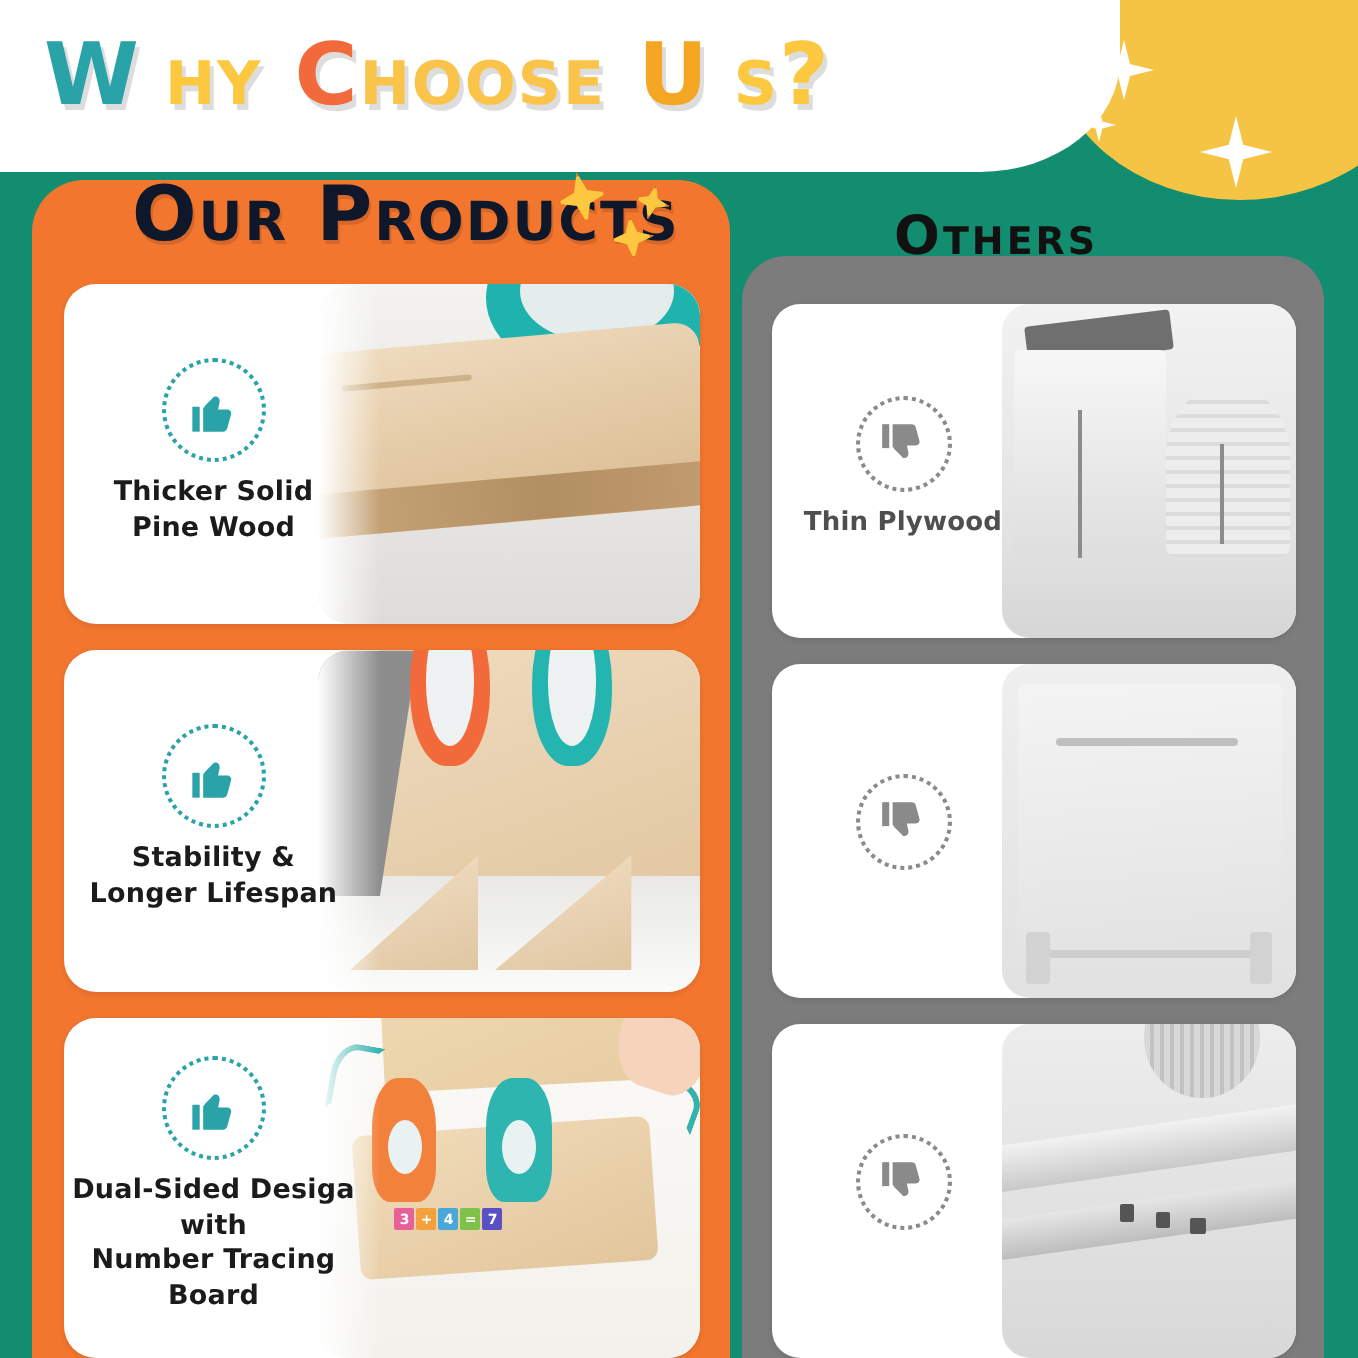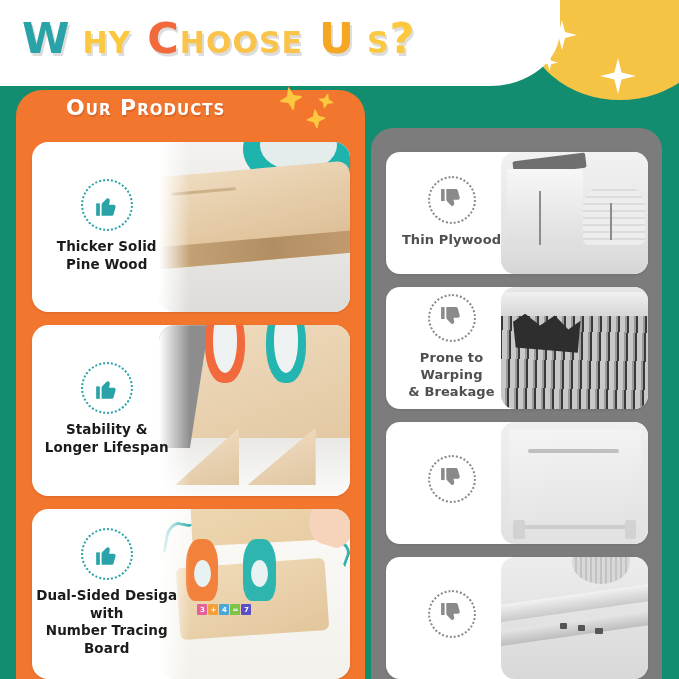--- a/index.html
+++ b/index.html
@@ -78,23 +78,23 @@
   
   .col-heading {
     position: absolute;
     z-index: 6;
     font-family: "DejaVu Sans", sans-serif;
     font-weight: bold;
     white-space: nowrap;
   }
   .heading-products {
     left: 66px;
-    top: 95px;
-    font-size: 22px;
-    color: #ffffff;
+    top: 85px;
+    font-size: 38px;
+    color: #0f172a;
     letter-spacing: 1px;
     font-variant: small-caps;
     text-shadow: 1px 2px 0 rgba(150,70,30,0.30);
   }
   .heading-others {
     left: 447px;
     top: 103px;
     font-size: 27px;
     color: #111111;
     letter-spacing: 1.5px;
@@ -450,20 +450,21 @@
   <div class="sparkle s3"></div>
 
   <div class="title">
     <span class="c-teal">W</span><span class="c-yellow">hy </span><span class="c-orange">C</span><span class="c-gold">hoose </span><span class="c-amber">U</span><span class="c-yellow">s?</span>
   </div>
 
   <div class="panel panel-products"></div>
   <div class="panel panel-others"></div>
 
   <div class="col-heading heading-products">Our Products</div>
+  <div class="col-heading heading-others">Others</div>
 
   <div class="star-deco d1"></div>
   <div class="star-deco d2"></div>
   <div class="star-deco d3"></div>
 
   <div class="card-stack stack-products">
 
     <div class="card good">
       <div class="card-photo">
         <div class="photo-inner ph1">
@@ -566,39 +567,20 @@
         <div class="icon-badge">
           <svg width="25" height="25" viewBox="0 0 24 24" fill="#8a8a8a" aria-hidden="true">
             <path d="M2 2h3.4v11.5H2z"></path>
             <path d="M7 2h9.1c1 0 1.8.6 2 1.5l1.8 6.5c.3 1.1-.5 2.2-1.7 2.2h-4.3l.7 3.5c.2 1.1-.4 2.2-1.5 2.5-.7.2-1.4-.1-1.7-.7L7.9 14c-.3-.5-.6-.9-.9-1.2V2z"></path>
           </svg>
         </div>
         <div class="card-label">Thin Plywood</div>
       </div>
     </div>
 
-    <div class="card bad">
-      <div class="card-photo">
-        <div class="photo-inner phb phb2">
-          <div class="top-slab"></div>
-          <div class="splinters"></div>
-          <div class="crack"></div>
-        </div>
-      </div>
-      <div class="card-left">
-        <div class="icon-badge">
-          <svg width="25" height="25" viewBox="0 0 24 24" fill="#8a8a8a" aria-hidden="true">
-            <path d="M2 2h3.4v11.5H2z"></path>
-            <path d="M7 2h9.1c1 0 1.8.6 2 1.5l1.8 6.5c.3 1.1-.5 2.2-1.7 2.2h-4.3l.7 3.5c.2 1.1-.4 2.2-1.5 2.5-.7.2-1.4-.1-1.7-.7L7.9 14c-.3-.5-.6-.9-.9-1.2V2z"></path>
-          </svg>
-        </div>
-        <div class="card-label">Prone to Warping
-&amp; Breakage</div>
-      </div>
-    </div>
 
     <div class="card bad">
       <div class="card-photo">
         <div class="photo-inner phb phb3">
           <div class="panel-face"></div>
           <div class="slot"></div>
           <div class="rail"></div>
           <div class="foot l"></div>
             <div class="foot r"></div>
         </div>

